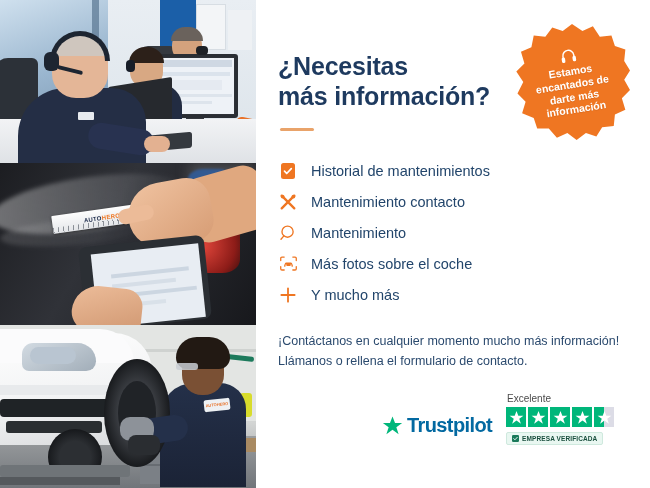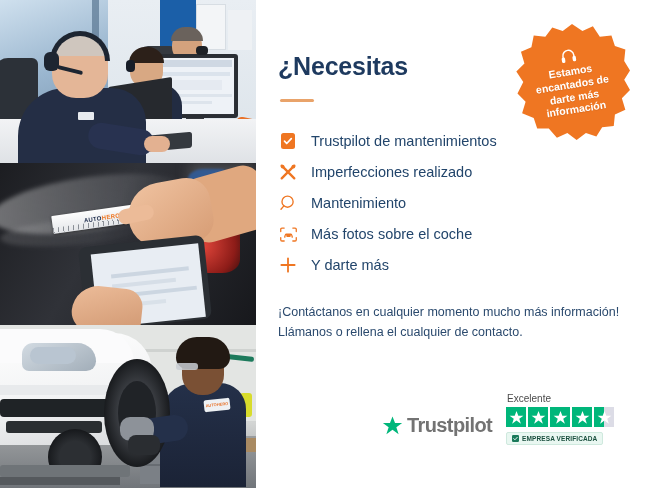--- a/index.html
+++ b/index.html
@@ -225,21 +225,21 @@
   .feature { display:flex; align-items:center; gap:13px; height:31px; }
   .feature-ico { width:20px; height:20px; flex:none; display:flex; align-items:center; justify-content:center; }
   .feature-label { font-size:14.5px; color:#22456b; }
 
   .contact { margin-top:21px; font-size:12.5px; line-height:1.62; color:#2b4a6e; }
   .contact div { white-space:nowrap; }
 
   
   .tp { position:absolute; left:126px; bottom:42px; display:flex; align-items:flex-end; gap:14px; }
   .tp-logo { display:flex; align-items:center; gap:4px; padding-bottom:9px; }
-  .tp-word { font-size:20px; font-weight:bold; color:#737373; letter-spacing:-.6px; }
+  .tp-word { font-size:20px; font-weight:bold; color:#0369a1; letter-spacing:-.6px; }
   .tp-right { text-align:left; }
   .tp-excelente { font-size:10px; color:#4b4b4b; margin-bottom:3px; margin-left:1px; }
   .tp-stars { display:flex; gap:2px; }
   .tp-star {
     width:20px; height:20px; background:#00b67a;
     display:flex; align-items:center; justify-content:center;
   }
   .tp-star.half { background:linear-gradient(to right,#00b67a 50%,#dcdce6 50%); }
   .tp-verified {
     margin-top:5px; display:inline-flex; align-items:center; gap:3px;
@@ -360,20 +360,21 @@
         <div class="p3-glove2"></div>
       <div class="p3-lift"></div>
         <div class="p3-lift2"></div>
     </div>
   </div>
 
   <div class="content">
 
     <h1 class="headline">
       <span>¿Necesitas</span><br>
+      <span>más información?</span>
     </h1>
     <div class="divider"></div>
 
     <div class="badge">
       <div class="badge-shape"></div>
       <div class="badge-inner">
         <svg class="headset-icon" width="17" height="15" viewBox="0 0 24 22">
           <path d="M4 14v-3a8 8 0 0 1 16 0v3" fill="none" stroke="#fff" stroke-width="2.1" stroke-linecap="round"></path>
           <rect x="1.5" y="12.5" width="5" height="8" rx="2.2" fill="#fff"></rect>
           <rect x="17.5" y="12.5" width="5" height="8" rx="2.2" fill="#fff"></rect>
@@ -384,32 +385,32 @@
 
     <div class="features">
 
       <div class="feature">
         <span class="feature-ico">
           <svg width="16" height="18" viewBox="0 0 16 18">
             <rect x="1" y="1" width="14" height="16" rx="2.5" fill="#ef7622"></rect>
             <path d="M4.5 9.2l2.2 2.3 4.6-4.8" fill="none" stroke="#fff" stroke-width="1.7" stroke-linecap="round" stroke-linejoin="round"></path>
           </svg>
         </span>
-        <span class="feature-label">Trustpilot de mantenimientos</span>
+        <span class="feature-label">Historial de mantenimientos</span>
       </div>
 
       <div class="feature">
         <span class="feature-ico">
           <svg width="18" height="18" viewBox="0 0 20 20">
             <path d="M3 3l14 14M17 3L3 17" stroke="#ef7622" stroke-width="2.6" stroke-linecap="round"></path>
             <circle cx="4" cy="4" r="2.1" fill="#ef7622"></circle>
             <circle cx="16" cy="4" r="2.1" fill="#ef7622"></circle>
           </svg>
         </span>
-        <span class="feature-label">Imperfecciones realizado</span>
+        <span class="feature-label">Mantenimiento contacto</span>
       </div>
 
       <div class="feature">
         <span class="feature-ico">
           <svg width="18" height="18" viewBox="0 0 20 20">
             <circle cx="9.5" cy="8.5" r="6.2" fill="none" stroke="#ef7622" stroke-width="1.5"></circle>
             <path d="M5.2 13.4L2.2 17" stroke="#ef7622" stroke-width="1.5" stroke-linecap="round"></path>
           </svg>
         </span>
         <span class="feature-label">Mantenimiento</span>
@@ -426,27 +427,27 @@
         </span>
         <span class="feature-label">Más fotos sobre el coche</span>
       </div>
 
       <div class="feature">
         <span class="feature-ico">
           <svg width="18" height="18" viewBox="0 0 20 20">
             <path d="M10 2.6v14.8M2.6 10h14.8" stroke="#ef7622" stroke-width="2" stroke-linecap="round"></path>
           </svg>
         </span>
-        <span class="feature-label">Y darte más</span>
+        <span class="feature-label">Y mucho más</span>
       </div>
     </div>
 
     <div class="contact">
       <div>¡Contáctanos en cualquier momento mucho más información!</div>
-      <div>Llámanos o rellena el cualquier de contacto.</div>
+      <div>Llámanos o rellena el formulario de contacto.</div>
     </div>
 
     <div class="tp">
       <div class="tp-logo">
         <svg width="21" height="21" viewBox="0 0 24 24">
           <path d="M12 1.6l2.9 7.6H23l-6.6 4.9 2.6 7.8-7-5.1-7 5.1 2.6-7.8L1 9.2h8.1z" fill="#00b67a"></path>
         </svg>
         <span class="tp-word">Trustpilot</span>
       </div>
       <div class="tp-right">

